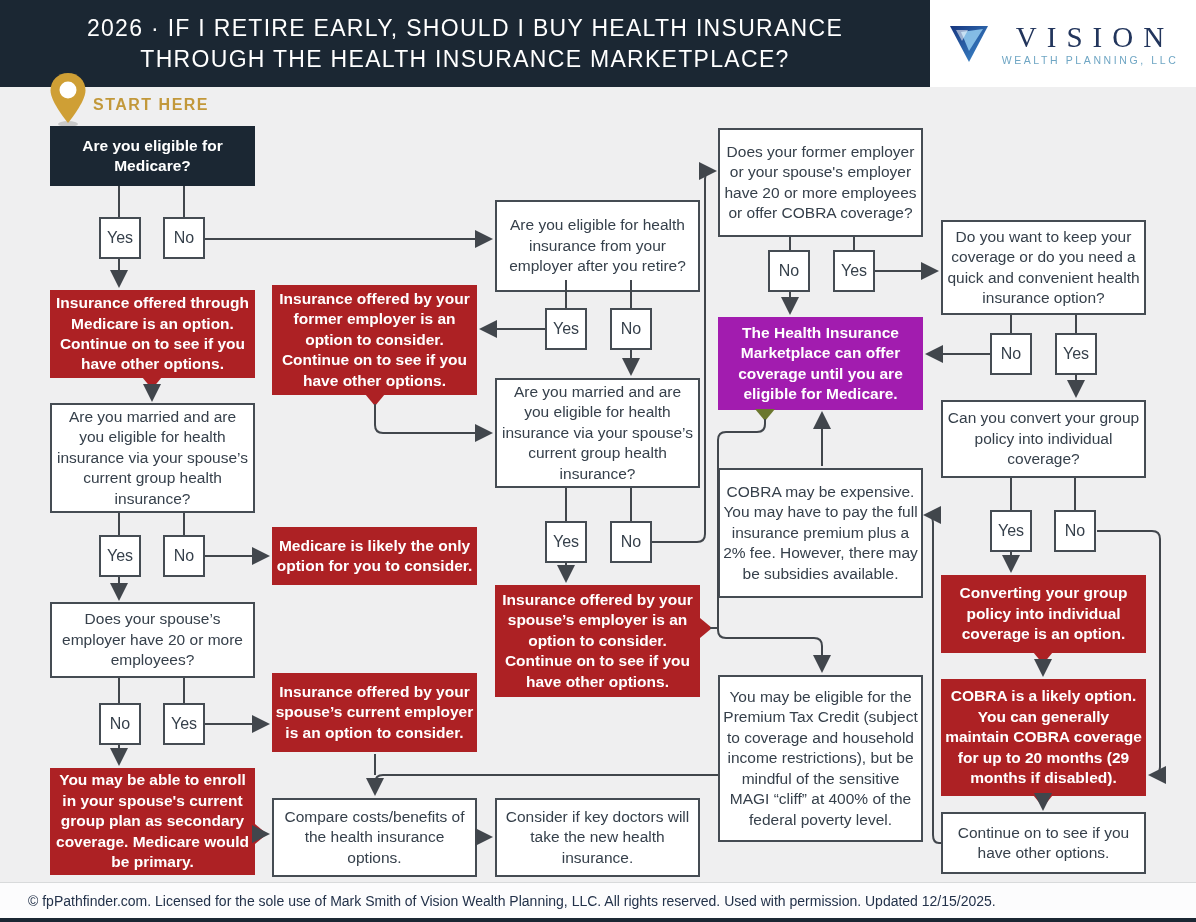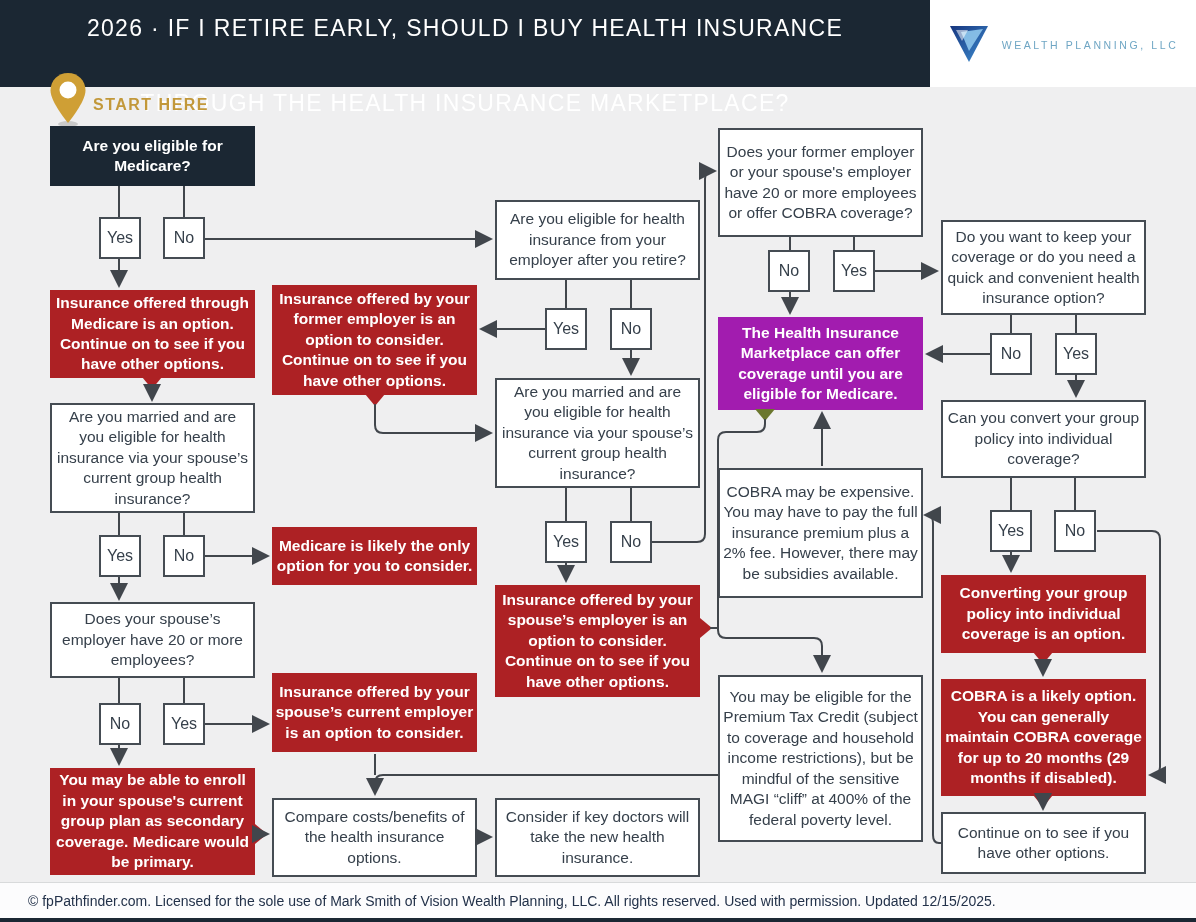--- a/index.html
+++ b/index.html
@@ -6,21 +6,21 @@
   body{
     width:1196px;height:922px;position:relative;overflow:hidden;
     background:#efeff0;font-family:"Liberation Sans",sans-serif;
   }
   
   .header{
     position:absolute;left:0;top:0;width:930px;height:87px;background:#1b2733;
     color:#ffffff;display:flex;flex-direction:column;justify-content:center;
     text-align:center;
   }
-  .title-line{font-size:23px;letter-spacing:1.3px;line-height:31px;font-weight:400;margin-top:44px;}
+  .title-line{font-size:23px;letter-spacing:1.3px;line-height:31px;font-weight:400;}
   .header-arrow{
     position:absolute;left:930px;top:25px;width:0;height:0;
     border-top:17px solid transparent;border-bottom:17px solid transparent;
     border-left:16px solid #1b2733;
   }
   .logo-panel{
     position:absolute;left:930px;top:0;width:266px;height:87px;background:#ffffff;
     display:flex;align-items:center;justify-content:center;gap:12px;
   }
   .logo-text{display:flex;flex-direction:column;align-items:center;}
@@ -75,20 +75,21 @@
       <linearGradient id="lg1" x1="0" y1="0" x2="1" y2="1">
         <stop offset="0" stop-color="#16357e"></stop>
           <stop offset="1" stop-color="#3f8fd2"></stop>
       </linearGradient>
     </defs>
     <polygon points="2,2 40,2 21,38" fill="url(#lg1)"></polygon>
     <polygon points="13,8 35,5 21,27" fill="#8ec6ec" opacity="0.9"></polygon>
     <polygon points="8,6 20,6 14,17" fill="#ffffff" opacity="0.55"></polygon>
   </svg>
   <div class="logo-text">
+    <div class="logo-name">VISION</div>
     <div class="logo-sub">WEALTH PLANNING, LLC</div>
   </div>
 </div>
 
 <svg class="pin" viewBox="0 0 42 56">
   <ellipse cx="21" cy="52" rx="10" ry="3" fill="#c9c9c9"></ellipse>
   <path d="M21,1 C11,1 3.5,8.5 3.5,18.5 C3.5,30 21,51 21,51 C21,51 38.5,30 38.5,18.5 C38.5,8.5 31,1 21,1 Z" fill="#cf9f35"></path>
   <circle cx="21" cy="18" r="8.5" fill="#ffffff"></circle>
 </svg>
 <div class="start-here">START HERE</div>
@@ -115,21 +116,21 @@
 <div class="box red" style="left:272px;top:527px;width:205px;height:58px">
     <span>Medicare is likely the only option for you to consider.</span>
   </div>
 <div class="box red" style="left:272px;top:673px;width:205px;height:79px">
     <span>Insurance offered by your spouse’s current employer is an option to consider.</span>
   </div>
 <div class="box white" style="left:272px;top:798px;width:205px;height:79px">
     <span>Compare costs/benefits of the health insurance options.</span>
   </div>
 
-<div class="box white" style="left:495px;top:200px;width:205px;height:80px">
+<div class="box white" style="left:495px;top:200px;width:205px;height:92px">
     <span>Are you eligible for health insurance from your employer after you retire?</span>
   </div>
 <div class="box white" style="left:495px;top:378px;width:205px;height:110px">
     <span>Are you married and are you eligible for health insurance via your spouse’s current group health insurance?</span>
   </div>
 <div class="box red" style="left:495px;top:585px;width:205px;height:112px">
     <span>Insurance offered by your spouse’s employer is an option to consider. Continue on to see if you have other options.</span>
   </div>
 <div class="box white" style="left:495px;top:798px;width:205px;height:79px">
     <span>Consider if key doctors will take the new health insurance.</span>

